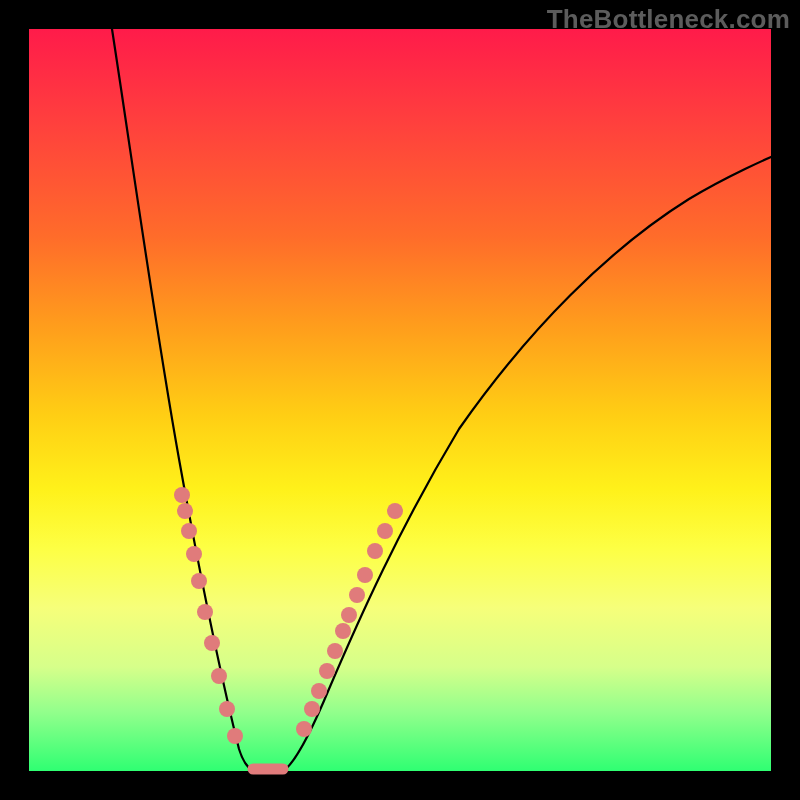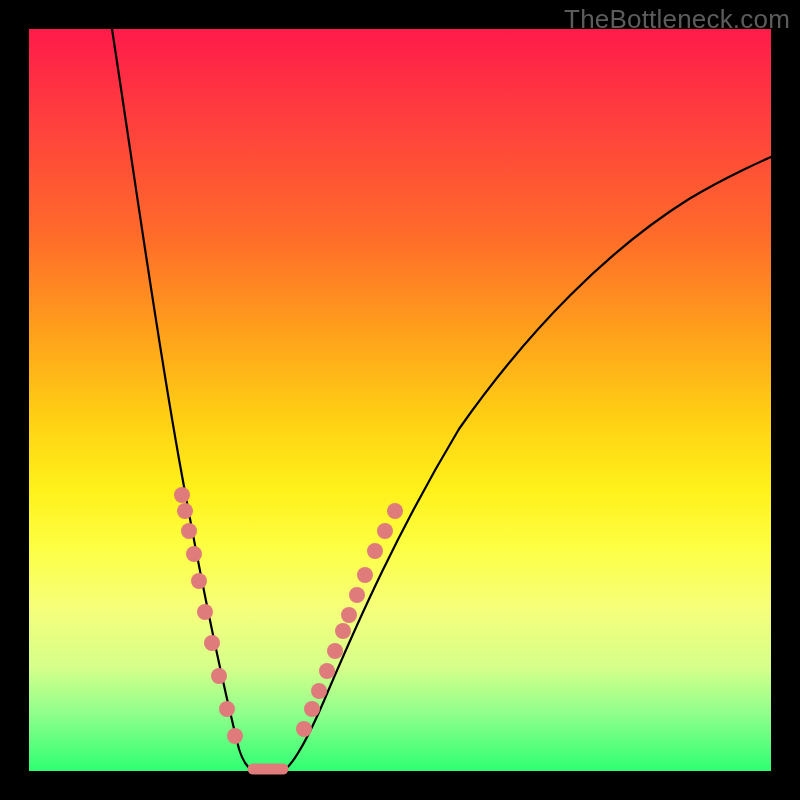--- a/index.html
+++ b/index.html
@@ -15,21 +15,21 @@
     position: relative;
     width: 800px;
     height: 800px;
     background: #000;
   }
   .watermark {
     position: absolute;
     top: 4px;
     right: 10px;
     font-size: 26px;
-    font-weight: 400;
+    font-weight: 700;
     color: #5c5c5c;
     letter-spacing: 0.2px;
     z-index: 10;
     user-select: none;
   }
   .plot {
     position: absolute;
     left: 29px;
     top: 29px;
     width: 742px;

